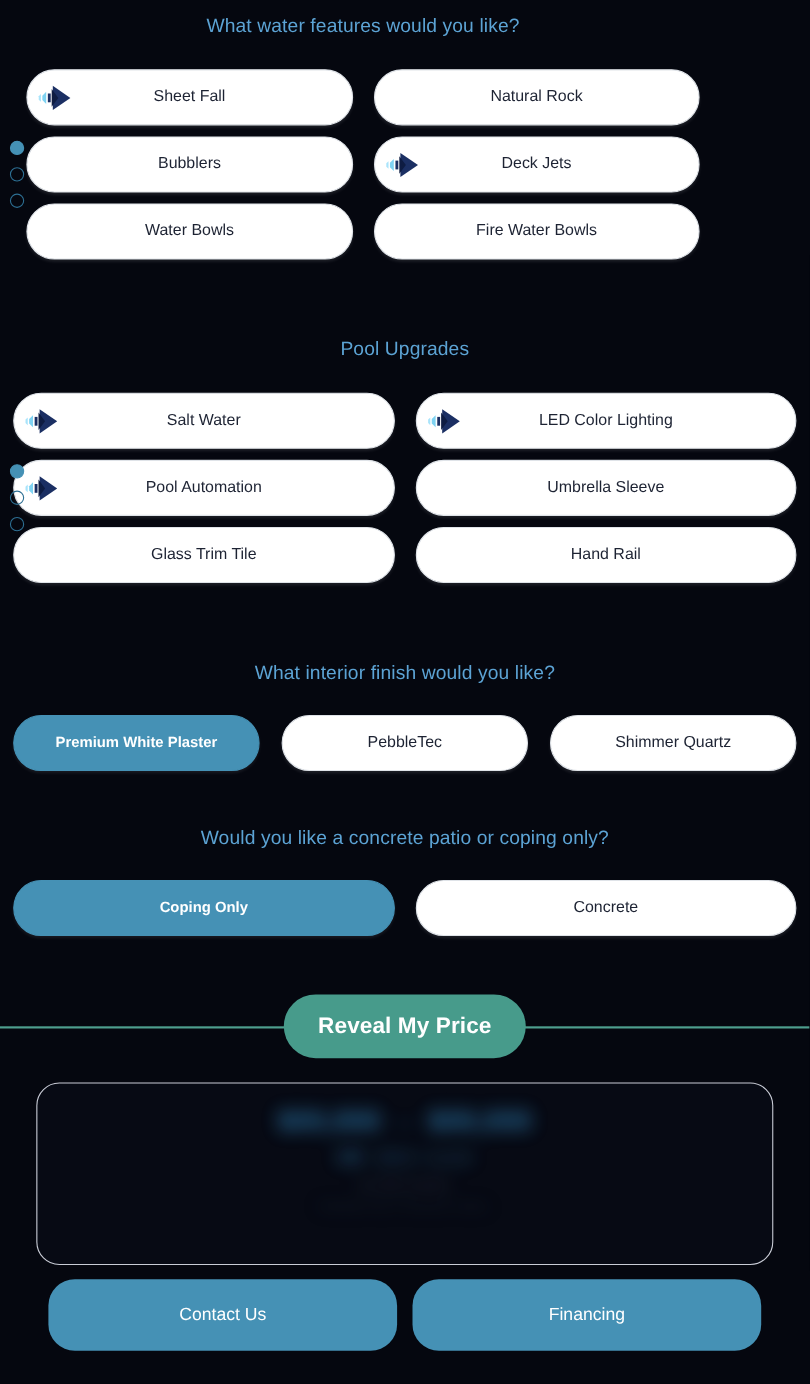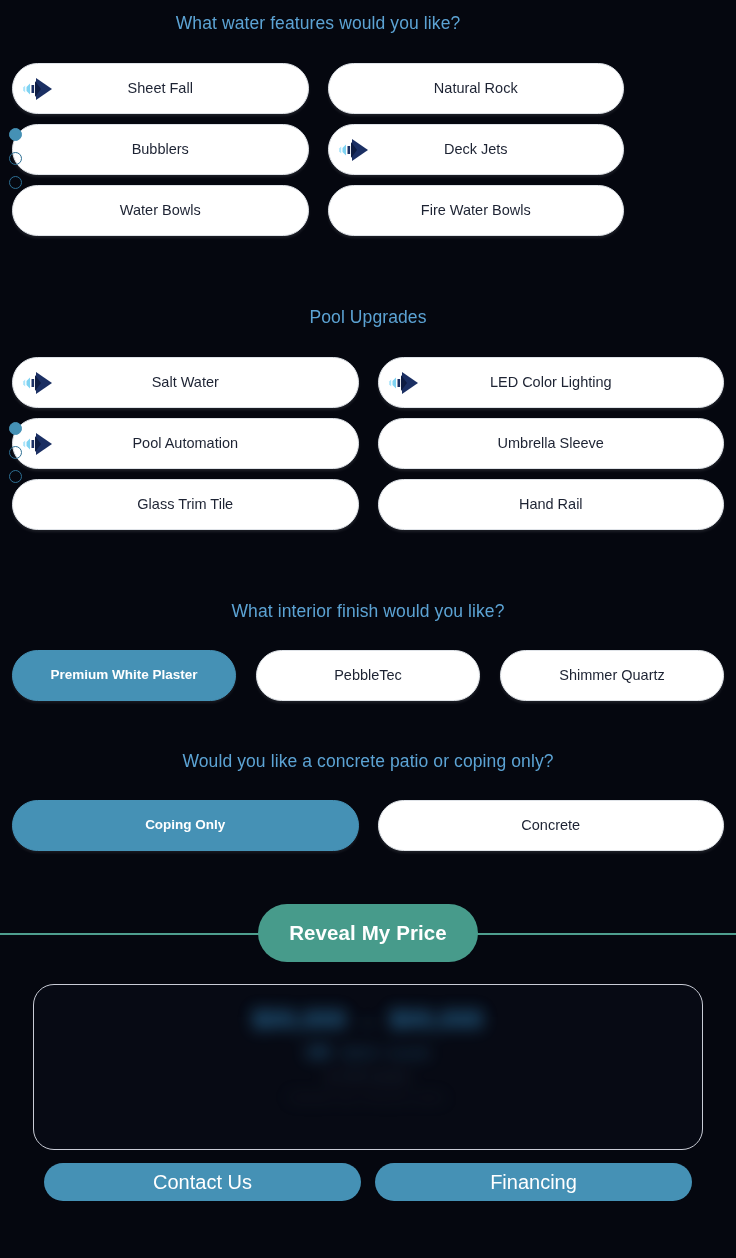--- a/index.html
+++ b/index.html
@@ -221,33 +221,33 @@
   }
 
   
   .actions {
     display: grid;
     grid-template-columns: 1fr 1fr;
     column-gap: 14px;
     padding: 13px 44px 0 44px;
   }
   .action-btn {
-    height: 38px;
+    height: 65px;
     border: none;
     border-radius: 24px;
     background: #4591b5;
     color: #ffffff;
-    font-size: 20px;
+    font-size: 16px;
     font-family: "Liberation Sans", sans-serif;
     font-weight: 400;
     cursor: pointer;
   }
 
   
-  #sec-water   { position: absolute; top: 13px;  left: 0; width: 636px; }
+  #sec-water   { position: absolute; top: 13px;  left: 12px; width: 636px; }
   #sec-upgrade { position: absolute; top: 307px; left: 0; width: 736px; }
   #sec-finish  { position: absolute; top: 601px; left: 0; width: 736px; }
   #sec-patio   { position: absolute; top: 751px; left: 0; width: 736px; }
   #sec-reveal  { position: absolute; top: 897px; left: 0; width: 736px; }
 
   .heading-gap { height: 29px; }
   .heading-gap-sm { height: 28px; }
 
   .dots-water   { top: 128px; }
   .dots-upgrade { top: 422px; }

